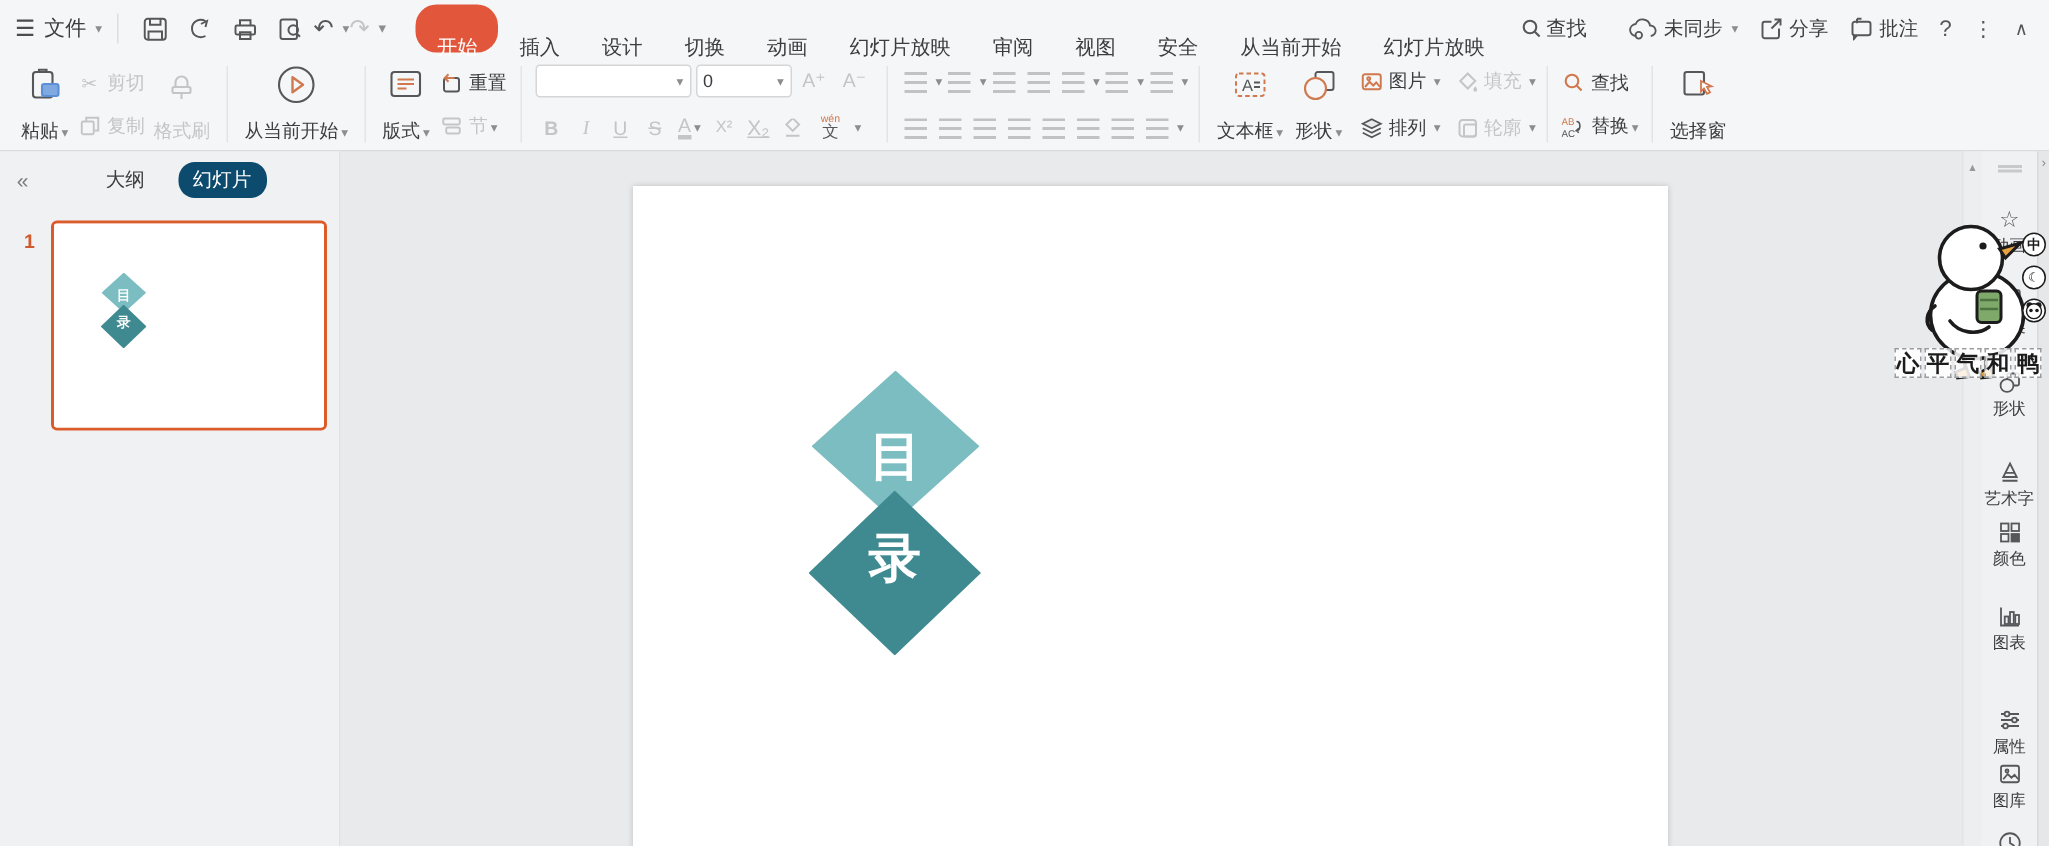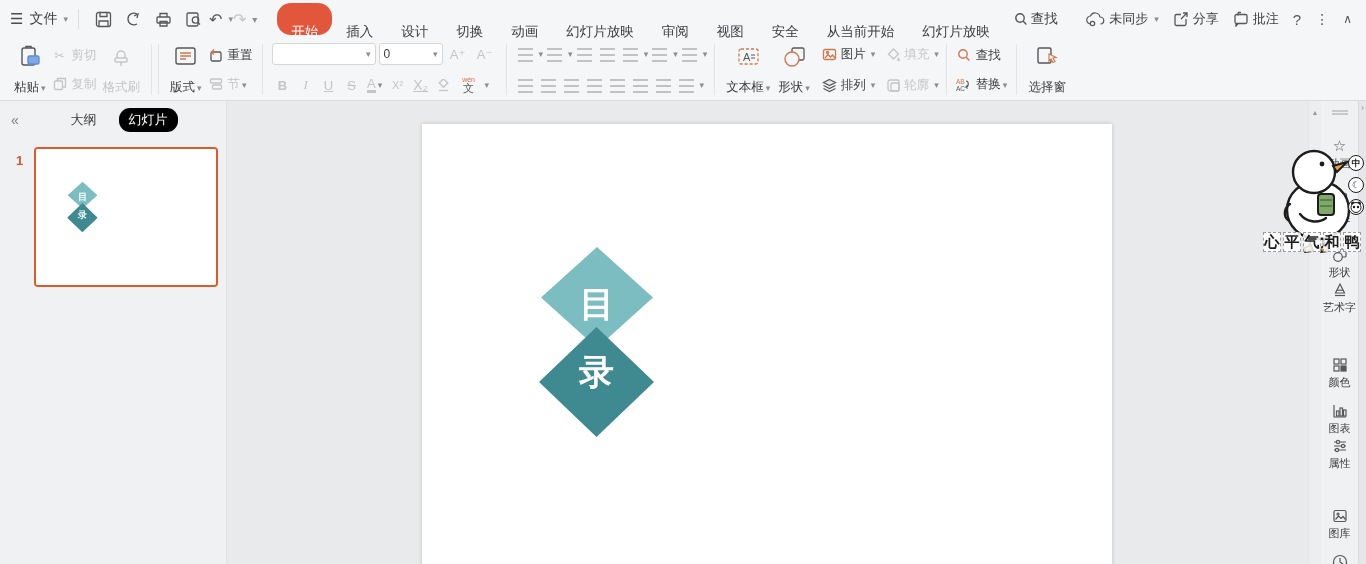--- a/index.html
+++ b/index.html
@@ -52,21 +52,21 @@
   .phonetic .zi{font-size:11px;color:#55575a;}
   .small-ic{display:inline-flex;align-items:center;justify-content:center;width:16px;height:16px;}
   .grid2{display:grid;grid-template-columns:auto auto;grid-auto-rows:22px;column-gap:10px;align-content:space-between;padding:2px 4px;}
   .gcell{display:flex;align-items:center;gap:3px;font-size:12.5px;white-space:nowrap;}
   
   .left-panel{position:absolute;left:0;top:101px;width:227px;height:463px;background:#F0F1F2;border-right:1px solid #E0E1E3;}
   .lp-header{height:38px;display:flex;align-items:center;}
   .lp-collapse{width:30px;text-align:center;color:#7a7c7f;font-size:14px;}
   .lp-tabs{flex:1;display:flex;justify-content:center;gap:12px;align-items:center;margin-left:-18px;}
   .lp-tab{font-size:13px;color:#3B3D40;padding:3px 10px;}
-  .lp-tab.pill{background:#000000;color:#fff;border-radius:11px;}
+  .lp-tab.pill{background:#0c4a6e;color:#fff;border-radius:11px;}
   .slide-entry{position:relative;margin-top:6px;}
   .slide-num{position:absolute;left:16px;top:8px;color:#D05A2D;font-weight:bold;font-size:13px;}
   .thumb{position:absolute;left:34px;top:2px;width:184px;height:140px;border:2px solid #DC5B2B;border-radius:4px;background:#fff;overflow:hidden;}
   .thumb-scale{width:690px;height:517px;transform:scale(0.266);transform-origin:0 0;position:relative;background:#fff;}
   
   .slide-canvas{position:absolute;left:422px;top:124px;width:690px;height:517px;background:#fff;box-shadow:0 0 4px rgba(0,0,0,0.18);}
   .diamond{position:absolute;display:flex;align-items:center;justify-content:center;
     clip-path:polygon(50% 0,100% 50%,50% 100%,0 50%);
     color:#fff;font-family:"DejaVu Serif","Liberation Serif",serif;font-weight:bold;}
   .d-top{left:119px;top:123px;width:112px;height:101px;font-size:35px;}
@@ -227,20 +227,31 @@
             <rect x="6" y="13" width="12" height="4" rx="1"></rect>
             <path d="M12 17v4"></path>
         </svg>
       </span>
       <span class="rlabel">格式刷</span>
     </div>
   </div>
 
   <div class="rdivider"></div>
 
+  <div class="rgroup">
+    <div class="rcol">
+      <span class="bigicon">
+        <svg width="27" height="27" viewBox="0 0 27 27" fill="none">
+          <circle cx="13.5" cy="13.5" r="11.5" stroke="#55575a" stroke-width="1.4"></circle>
+          <path d="M11 8.5l7 5-7 5z" fill="none" stroke="#D0784E" stroke-width="1.6" stroke-linejoin="round"></path>
+        </svg>
+      </span>
+      <span class="rlabel"><span>从当前开始</span><span class="dd">▾</span></span>
+    </div>
+  </div>
 
   <div class="rdivider"></div>
 
   <div class="rgroup">
     <div class="rcol">
       <span class="bigicon">
         <svg width="27" height="27" viewBox="0 0 27 27" fill="none" stroke="#55575a" stroke-width="1.4">
           <rect x="4" y="5" width="19" height="16" rx="2"></rect>
           <path d="M8 10h11M8 13h11M8 16h6" stroke="#D0784E" stroke-width="1.4"></path>
         </svg>
@@ -509,32 +520,32 @@
   <div class="sb-item" style="top:145px;">
     <span class="sb-ic">
       <svg width="16" height="16" viewBox="0 0 16 16" fill="none" stroke="#55575a" stroke-width="1.2">
         <rect x="6" y="2" width="8" height="8" rx="1"></rect>
           <circle cx="6" cy="10" r="4.3" fill="#F0F1F2"></circle>
       </svg>
     </span>
     <span class="sb-lb">形状</span>
   </div>
 
-  <div class="sb-item" style="top:180px;">
+  <div class="sb-item" style="top:205px;">
     <span class="sb-ic">
       <svg width="16" height="16" viewBox="0 0 16 16" fill="none" stroke="#55575a" stroke-width="1.2">
         <path d="M8 2l4.5 9h-9z"></path>
           <path d="M5 8.2h6"></path>
           <path d="M3 13.5h10"></path>
       </svg>
     </span>
     <span class="sb-lb">艺术字</span>
   </div>
 
-  <div class="sb-item" style="top:255px;">
+  <div class="sb-item" style="top:245px;">
     <span class="sb-ic">
       <svg width="16" height="16" viewBox="0 0 16 16" fill="none" stroke="#55575a" stroke-width="1.2">
         <rect x="2" y="2" width="5" height="5"></rect>
           <rect x="9" y="2" width="5" height="5"></rect>
         <rect x="2" y="9" width="5" height="5"></rect>
           <rect x="9" y="9" width="5" height="5" fill="#55575a"></rect>
       </svg>
     </span>
     <span class="sb-lb">颜色</span>
   </div>
@@ -544,21 +555,21 @@
       <svg width="16" height="16" viewBox="0 0 16 16" fill="none" stroke="#55575a" stroke-width="1.2">
         <path d="M2 2v12h12"></path>
           <rect x="4.5" y="8" width="2.5" height="5"></rect>
           <rect x="8" y="5" width="2.5" height="8"></rect>
           <rect x="11.5" y="7" width="2.5" height="6"></rect>
       </svg>
     </span>
     <span class="sb-lb">图表</span>
   </div>
 
-  <div class="sb-item" style="top:336px;">
+  <div class="sb-item" style="top:370px;">
     <span class="sb-ic">
       <svg width="16" height="16" viewBox="0 0 16 16" fill="none" stroke="#55575a" stroke-width="1.2">
         <path d="M2 4h12M2 8h12M2 12h12"></path>
           <circle cx="6" cy="4" r="1.6" fill="#F0F1F2"></circle>
           <circle cx="11" cy="8" r="1.6" fill="#F0F1F2"></circle>
           <circle cx="5" cy="12" r="1.6" fill="#F0F1F2"></circle>
       </svg>
     </span>
     <span class="sb-lb">属性</span>
   </div>

